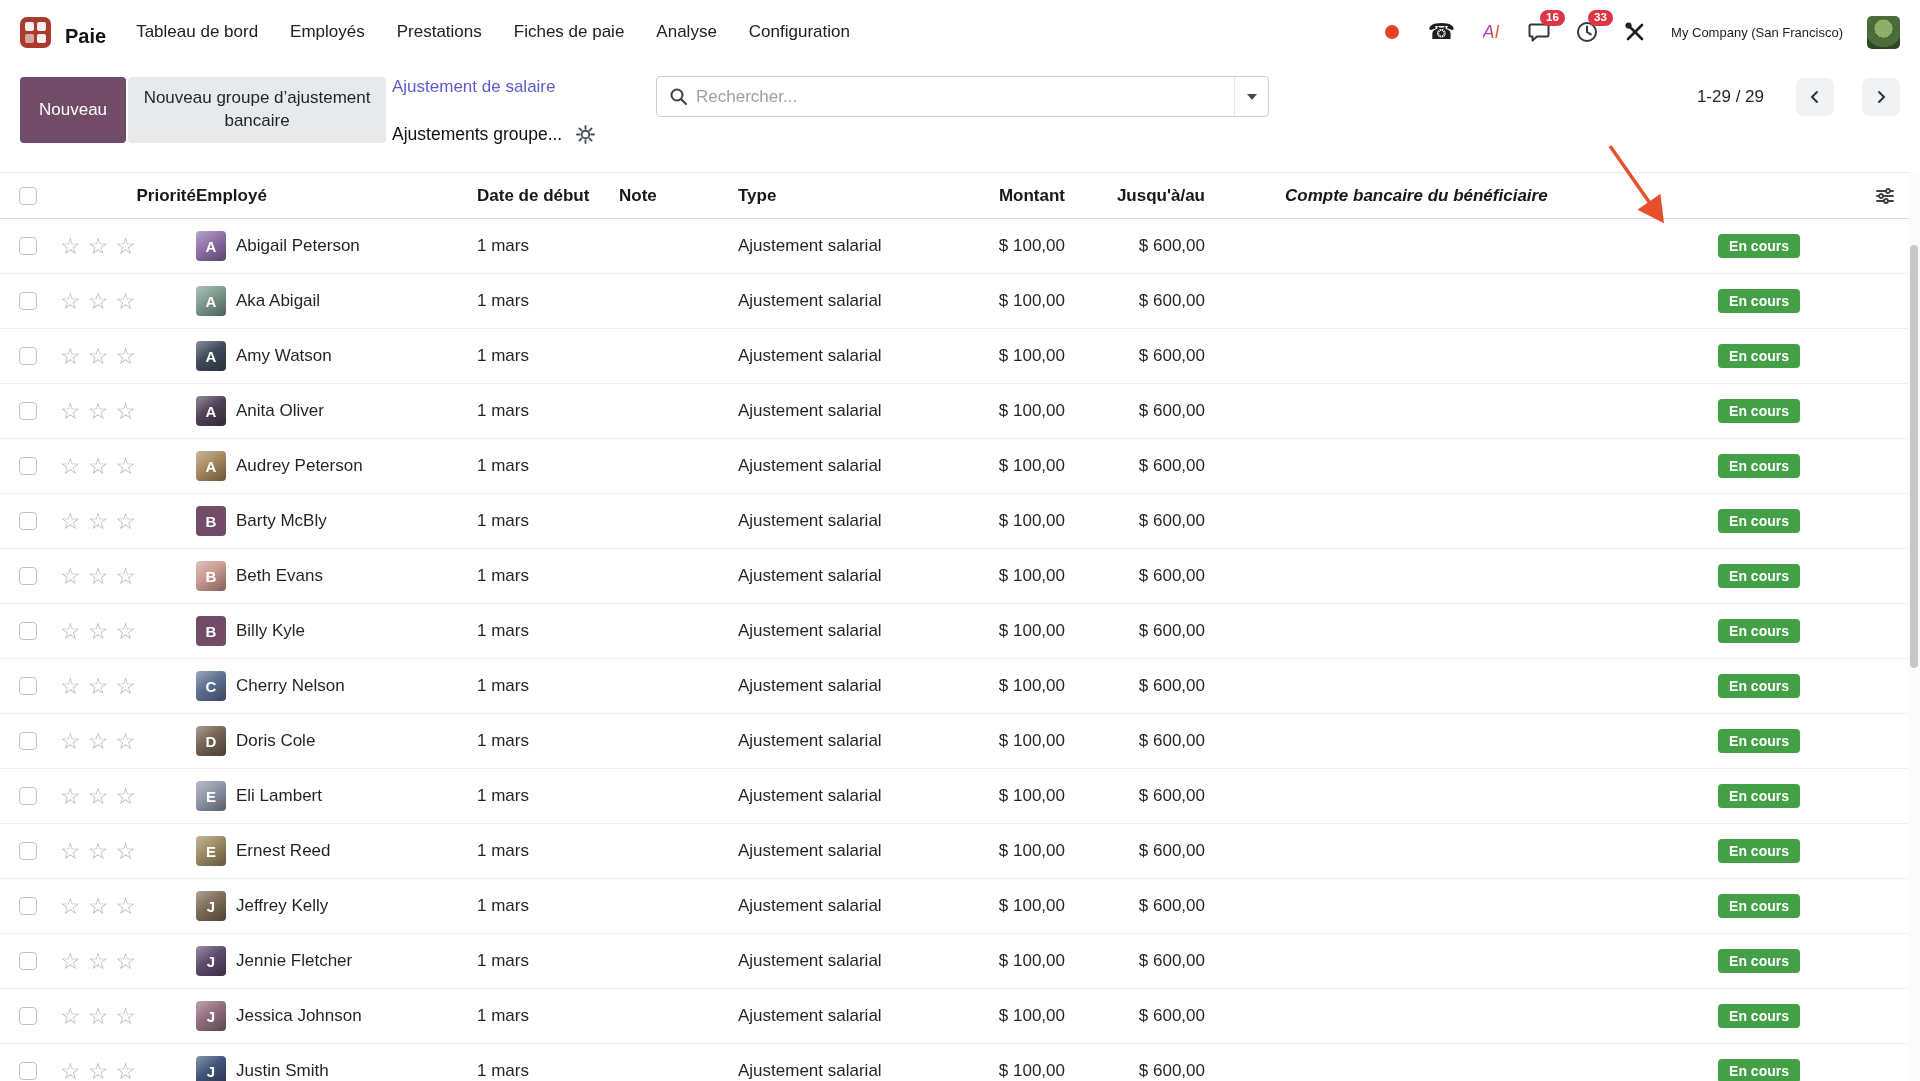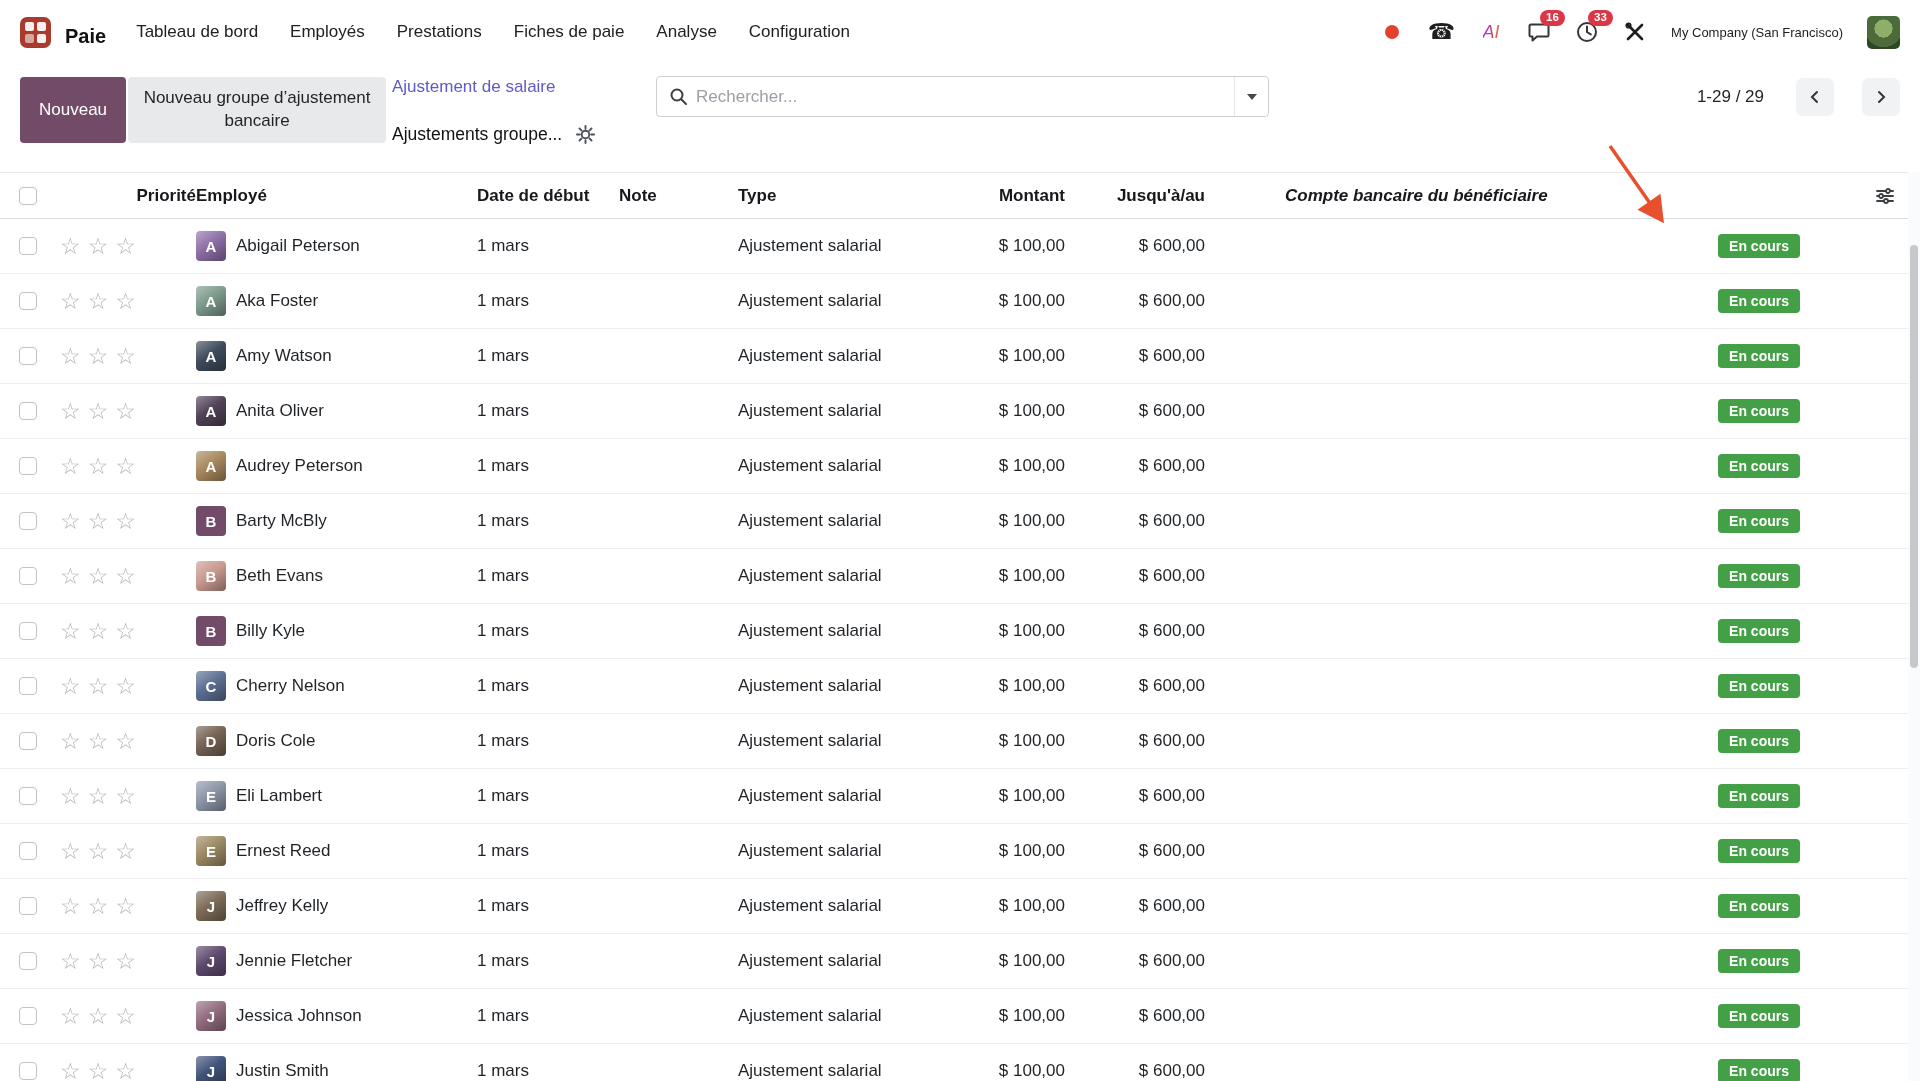--- a/index.html
+++ b/index.html
@@ -245,21 +245,21 @@
     <div class="cell-check">
           <input type="checkbox" style="">
         </div>
     <div class="stars">
       <span class="star">☆</span>
       <span class="star">☆</span>
       <span class="star">☆</span>
     </div>
     <div class="cell-emp">
       <span class="avatar photo" style="background-color: rgb(125, 154, 140);">A</span>
-      <span>Aka Foster</span>
+      <span>Aka Abigail</span>
     </div>
     <div>1 mars</div>
     <div></div>
     <div>Ajustement salarial</div>
     <div class="num">$ 100,00</div>
     <div class="num">$ 600,00</div>
     <div class="cell-compte"></div>
     <div class="cell-status">
           <span class="badge-status">En cours</span>
         </div>

